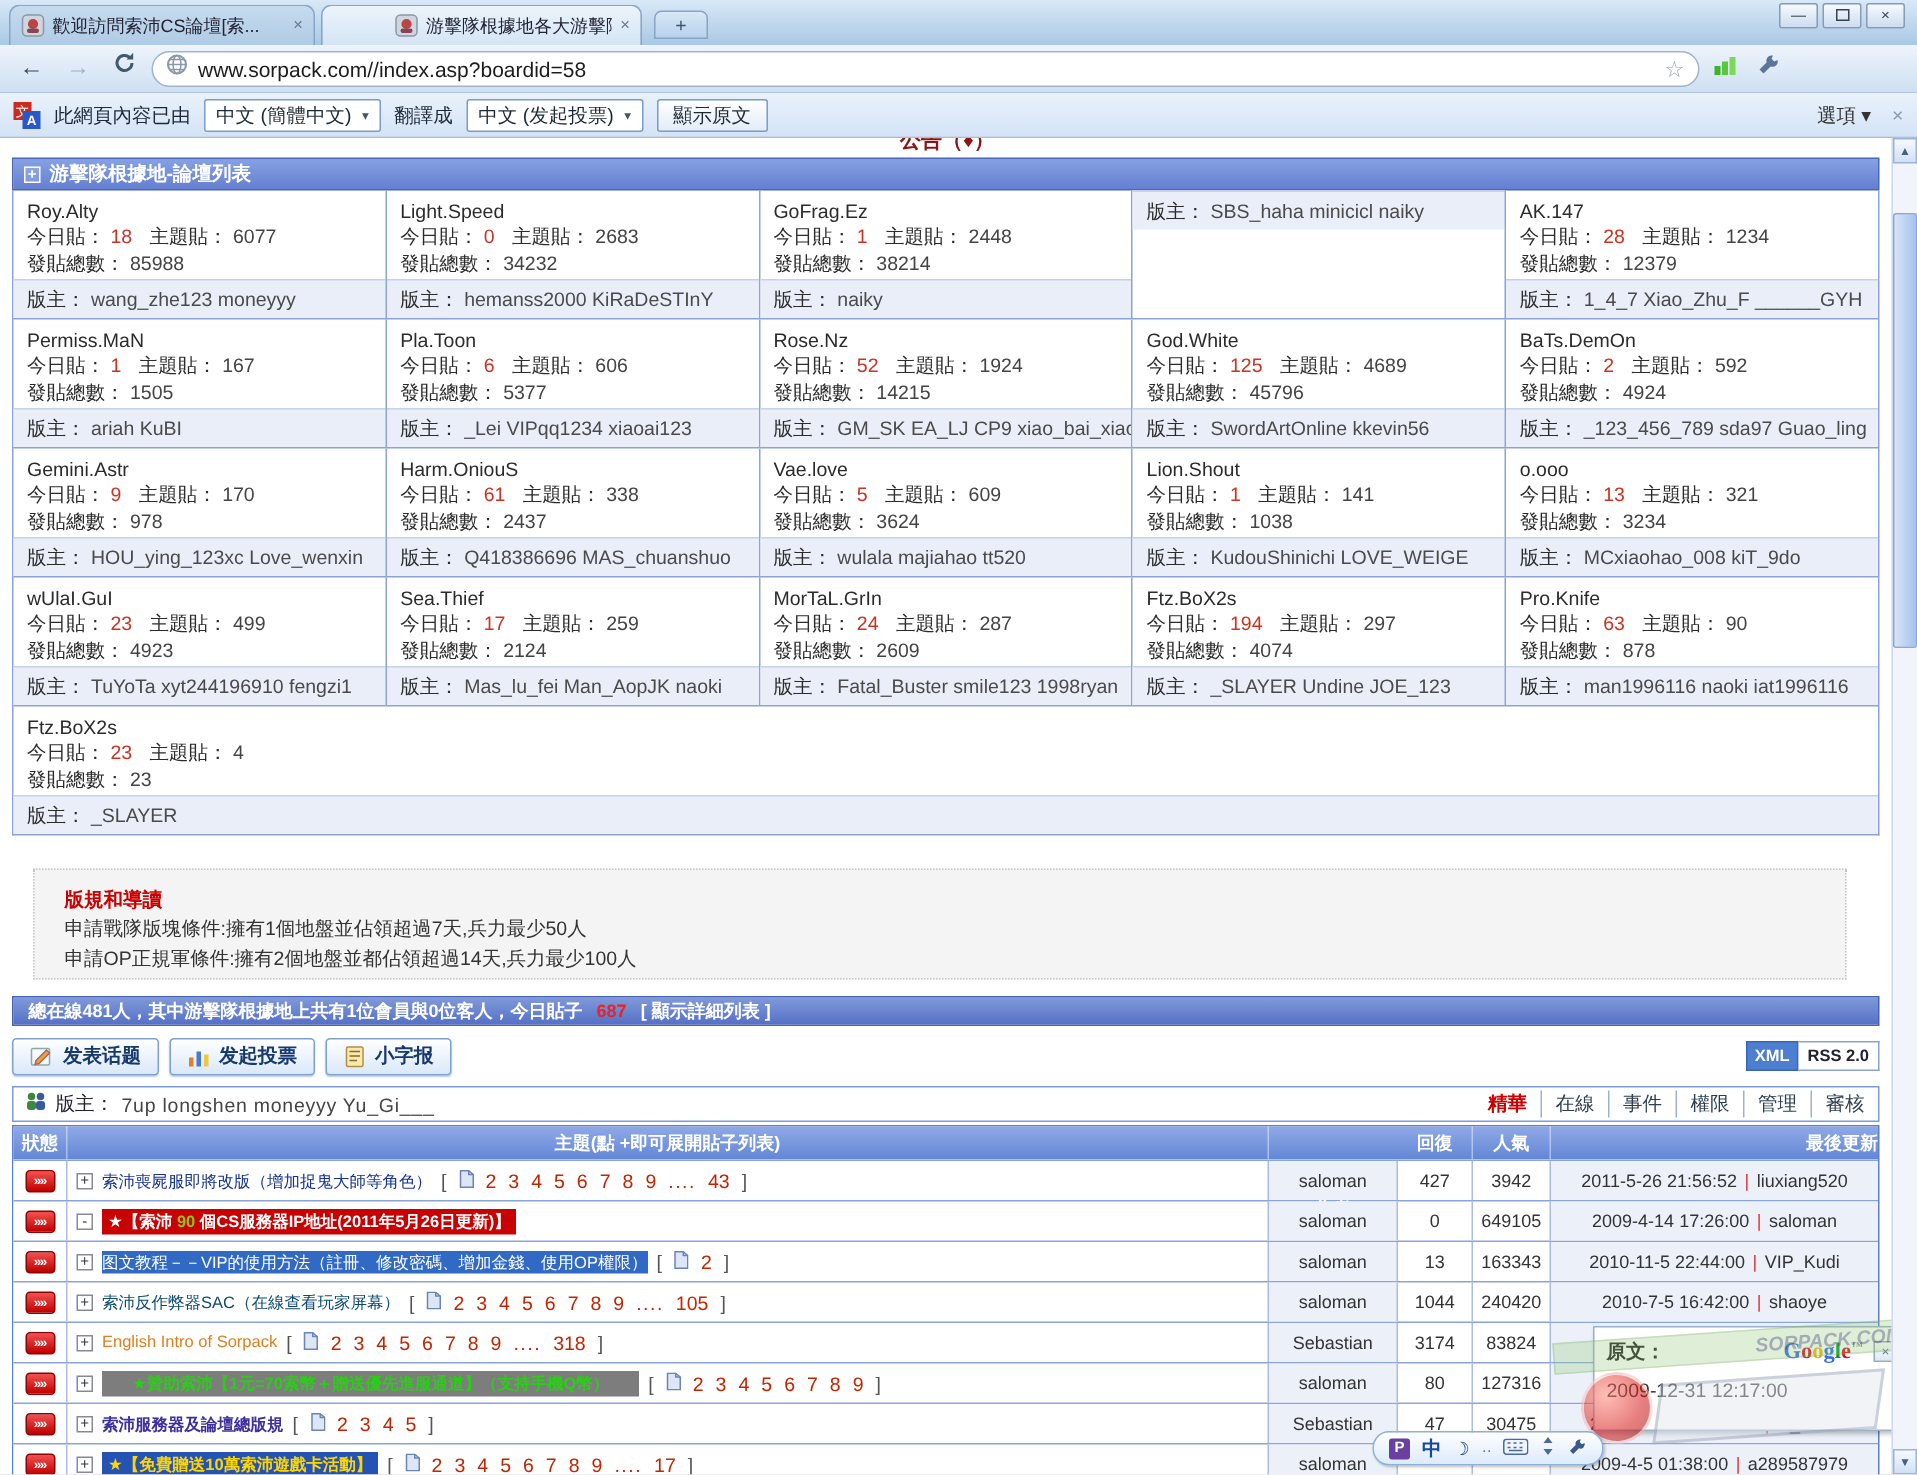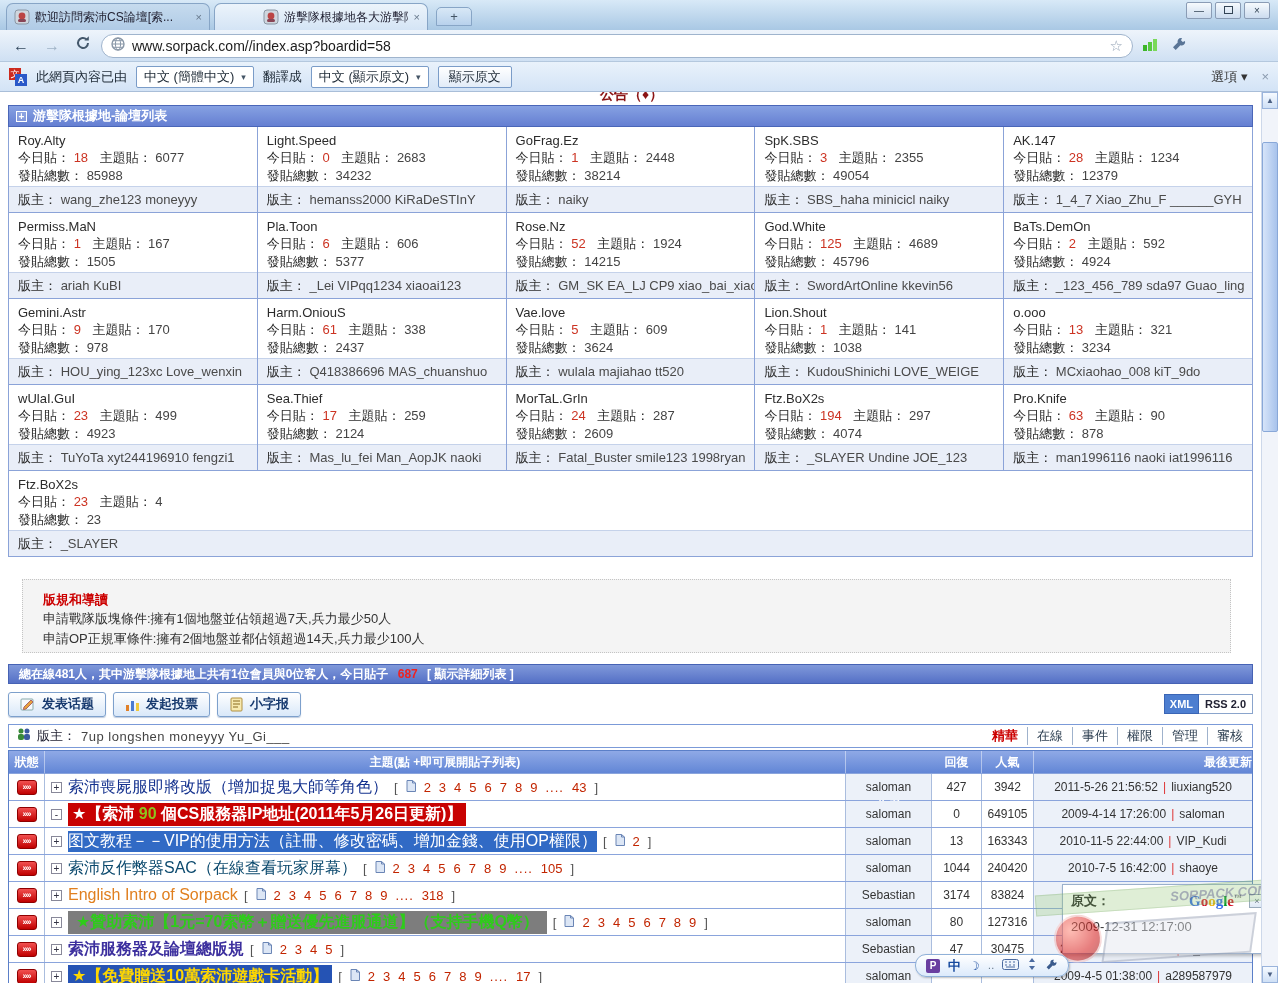--- a/index.html
+++ b/index.html
@@ -88,28 +88,28 @@
   .tt-head { display:flex; height:22px; background:linear-gradient(#8fa9e6,#6286d6); color:#fff; font-size:12px; font-weight:bold; }
   .hc { line-height:22px; text-align:center; border-right:1px solid rgba(255,255,255,.45); }
   .w-status { width:36px; } .w-topic { flex:1; } .w-author { width:86px;margin-top:43px; }
   .w-replies { width:50px; } .w-views { width:52px; } .w-update { width:218px; border-right:none;text-align:right; }
   .t-row { display:flex; height:27px; border-top:1px solid #8aa4dc; background:#fff; font-size:12px; }
   .c { display:flex; align-items:center; }
   .c-status { width:36px; justify-content:center; border-right:1px solid #aabdde; }
   .st-icon { width:20px; height:15px; background:linear-gradient(#f express05, #c00); background:linear-gradient(#f25050,#c00000); border:1px solid #8f0000; border-radius:3px; color:#fff; font-size:9px; font-weight:bold; text-align:center; line-height:13px; letter-spacing:-1px; }
   .c-topic { flex:1; min-width:0; padding-left:6px; gap:6px; border-right:1px solid #aabdde; white-space:nowrap; overflow:hidden; }
   .exp { width:11px; height:11px; border:1px solid #889; background:#fff; font-size:10px; line-height:9px; text-align:center; color:#334; flex:0 0 auto; }
-  .t-title { font-size:16px; }
+  .t-title { font-size:11px; }
   .s-navy { color:#16338f; }
   .s-redbg { background:#c80202; color:#fff; font-weight:bold; padding:1px 4px; }
   .s-redbg .mid { color:#8fc21e; }
   .s-selected { background:#316ac5; color:#fff; }
   .s-blue { color:#0c4a6e; }
   .s-orange { color:#e07f1f; }
-  .s-greengray { background:#7d7d7d; color:#2ecc1a; font-weight:bold; padding:1px 8px; }
+  .s-greengray { background:#7d7d7d; color:#2ecc1a; font-weight:bold; padding:1px 20px; }
   .s-purple { color:#3c2f9e; font-weight:bold; }
   .s-yellowblue { background:#2553b4; color:#ffd700; font-weight:bold; padding:1px 4px; }
   .pages { display:flex; gap:8px; align-items:center; color:#555; font-size:13px; }
   .pg { color:#c22500; }
   .pg-dots { color:#c22500; letter-spacing:1px; }
   .c-author { width:86px; justify-content:center; background:#ecf1f9; border-right:1px solid #aabdde; color:#333; }
   .c-replies { width:50px; justify-content:center; border-right:1px solid #aabdde; color:#333; }
   .c-views { width:52px; justify-content:center; border-right:1px solid #aabdde; color:#333; }
   .c-update { width:218px; justify-content:center; background:#ecf1f9; color:#333; gap:5px; }
   .sep { color:#d33; }
@@ -216,21 +216,21 @@
         <span class="b1">文</span>
         <span class="b2">A</span>
       </span>
     <span>此網頁內容已由</span>
     <span class="tb-select">
       <span>中文 (簡體中文)</span>
       <span class="caret">▾</span>
     </span>
     <span>翻譯成</span>
     <span class="tb-select">
-      <span>中文 (顯示原文)</span>
+      <span>中文 (发起投票)</span>
       <span class="caret">▾</span>
     </span>
     <span class="tb-btn">顯示原文</span>
     <span class="tb-right">
       <span><span>選項</span> <span class="caret">▾</span></span>
       <span class="tb-x">×</span>
     </span>
   </div>
 
   <div class="content">
@@ -262,25 +262,20 @@
           </div>
           <div class="board-cell">
             <div class="b-info">
               <div class="b-name">GoFrag.Ez</div>
               <div class="b-line"><span class="lbl">今日貼： </span><span class="red">1</span><span class="lbl sp"> 主題貼： </span><span class="val">2448</span></div>
               <div class="b-line"><span class="lbl">發貼總數： </span><span class="val">38214</span></div>
             </div>
             <div class="b-mod"><span class="lbl">版主： </span><span class="mods">naiky</span></div>
           </div>
           <div class="board-cell">
-            <div class="b-info">
-              <div class="b-name">SpK.SBS</div>
-              <div class="b-line"><span class="lbl">今日貼： </span><span class="red">3</span><span class="lbl sp"> 主題貼： </span><span class="val">2355</span></div>
-              <div class="b-line"><span class="lbl">發貼總數： </span><span class="val">49054</span></div>
-            </div>
             <div class="b-mod"><span class="lbl">版主： </span><span class="mods">SBS_haha minicicl naiky</span></div>
           </div>
           <div class="board-cell">
             <div class="b-info">
               <div class="b-name">AK.147</div>
               <div class="b-line"><span class="lbl">今日貼： </span><span class="red">28</span><span class="lbl sp"> 主題貼： </span><span class="val">1234</span></div>
               <div class="b-line"><span class="lbl">發貼總數： </span><span class="val">12379</span></div>
             </div>
             <div class="b-mod"><span class="lbl">版主： </span><span class="mods">1_4_7 Xiao_Zhu_F ______GYH</span></div>
           </div>

